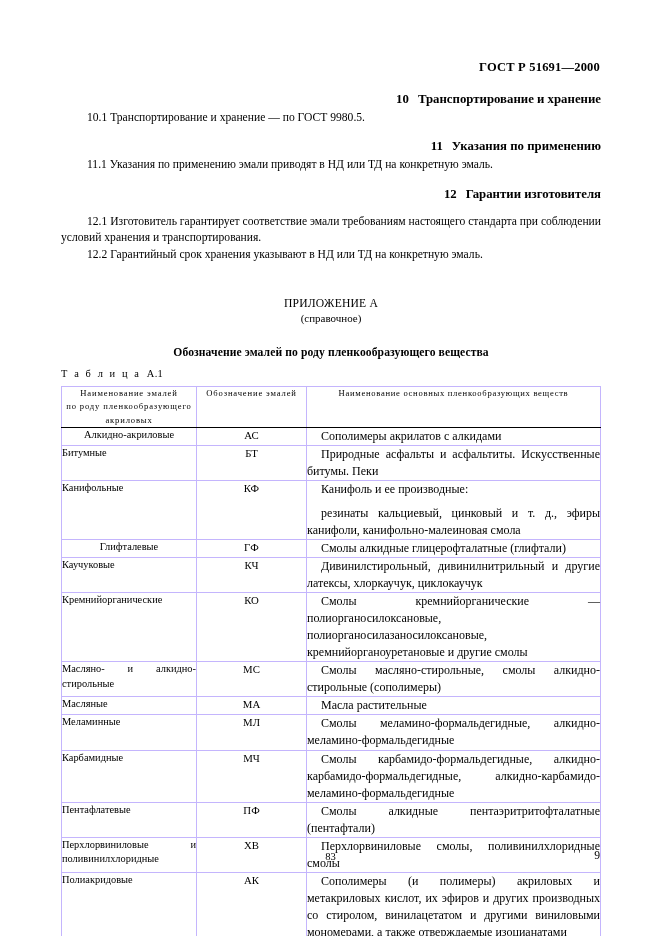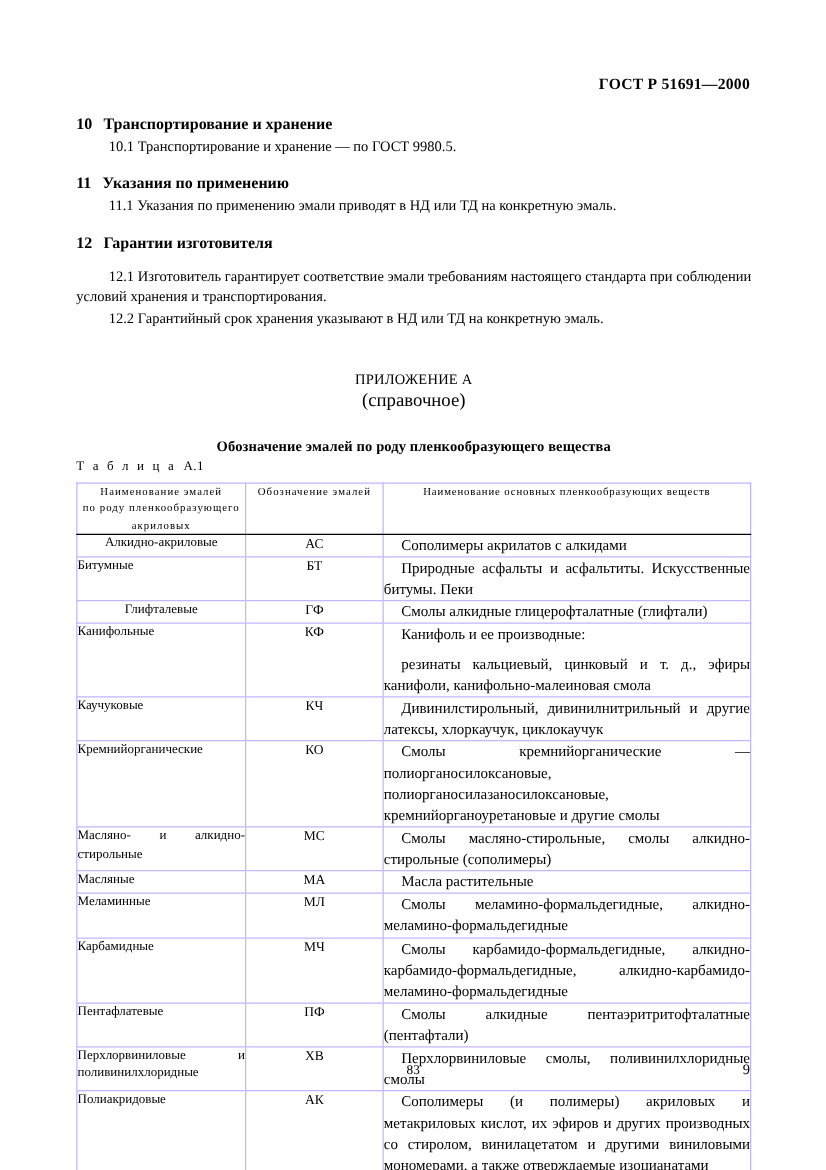--- a/index.html
+++ b/index.html
@@ -42,20 +42,21 @@
     width: 540px;
   }
   h2.clause {
     font-size: 12.8px;
     font-weight: bold;
     margin: 0 0 2px 0;
     padding: 0;
     line-height: 1.25;
     display: flex;
     gap: 9px;
+    justify-content: flex-end;
   }
   h2.clause .num { display: inline-block; }
   p.para {
     margin: 0;
     padding: 0;
     font-size: 11.6px;
     line-height: 1.42;
     text-align: justify;
     text-indent: 0;
   }
@@ -70,21 +71,21 @@
     top: 296px;
     width: 540px;
     text-align: center;
   }
   .appendix .app-title {
     font-size: 11.6px;
     line-height: 1.3;
     letter-spacing: 0.2px;
   }
   .appendix .app-sub {
-    font-size: 15px;
+    font-size: 11px;
     line-height: 1.35;
   }
   .appendix .app-heading {
     margin-top: 20px;
     font-size: 11.6px;
     font-weight: bold;
     letter-spacing: 0.1px;
   }
 
   
@@ -253,37 +254,37 @@
 
       <tr>
         <td class="col-name">Битумные</td>
         <td class="col-code">БТ</td>
         <td class="col-desc">
           <p>Природные асфальты и асфальтиты. Искусственные битумы. Пеки</p>
         </td>
       </tr>
 
       <tr>
+        <td class="col-name">Канифольные</td>
+        <td class="col-code">КФ</td>
+        <td class="col-desc">
+          <p>Канифоль и ее производные:</p>
+          <p>резинаты кальциевый, цинковый и т. д., эфиры канифоли, канифольно-малеиновая смола</p>
+        </td>
+      </tr>
+
+      <tr>
         <td class="col-name center">Глифталевые</td>
         <td class="col-code">ГФ</td>
         <td class="col-desc">
           <p>Смолы алкидные глицерофталатные (глифтали)</p>
         </td>
       </tr>
 
       <tr>
-        <td class="col-name">Канифольные</td>
-        <td class="col-code">КФ</td>
-        <td class="col-desc">
-          <p>Канифоль и ее производные:</p>
-          <p>резинаты кальциевый, цинковый и т. д., эфиры канифоли, канифольно-малеиновая смола</p>
-        </td>
-      </tr>
-
-      <tr>
         <td class="col-name">Каучуковые</td>
         <td class="col-code">КЧ</td>
         <td class="col-desc">
           <p>Дивинилстирольный, дивинилнитрильный и другие латексы, хлоркаучук, циклокаучук</p>
         </td>
       </tr>
 
       <tr>
         <td class="col-name">Кремнийорганические</td>
         <td class="col-code">КО</td>

